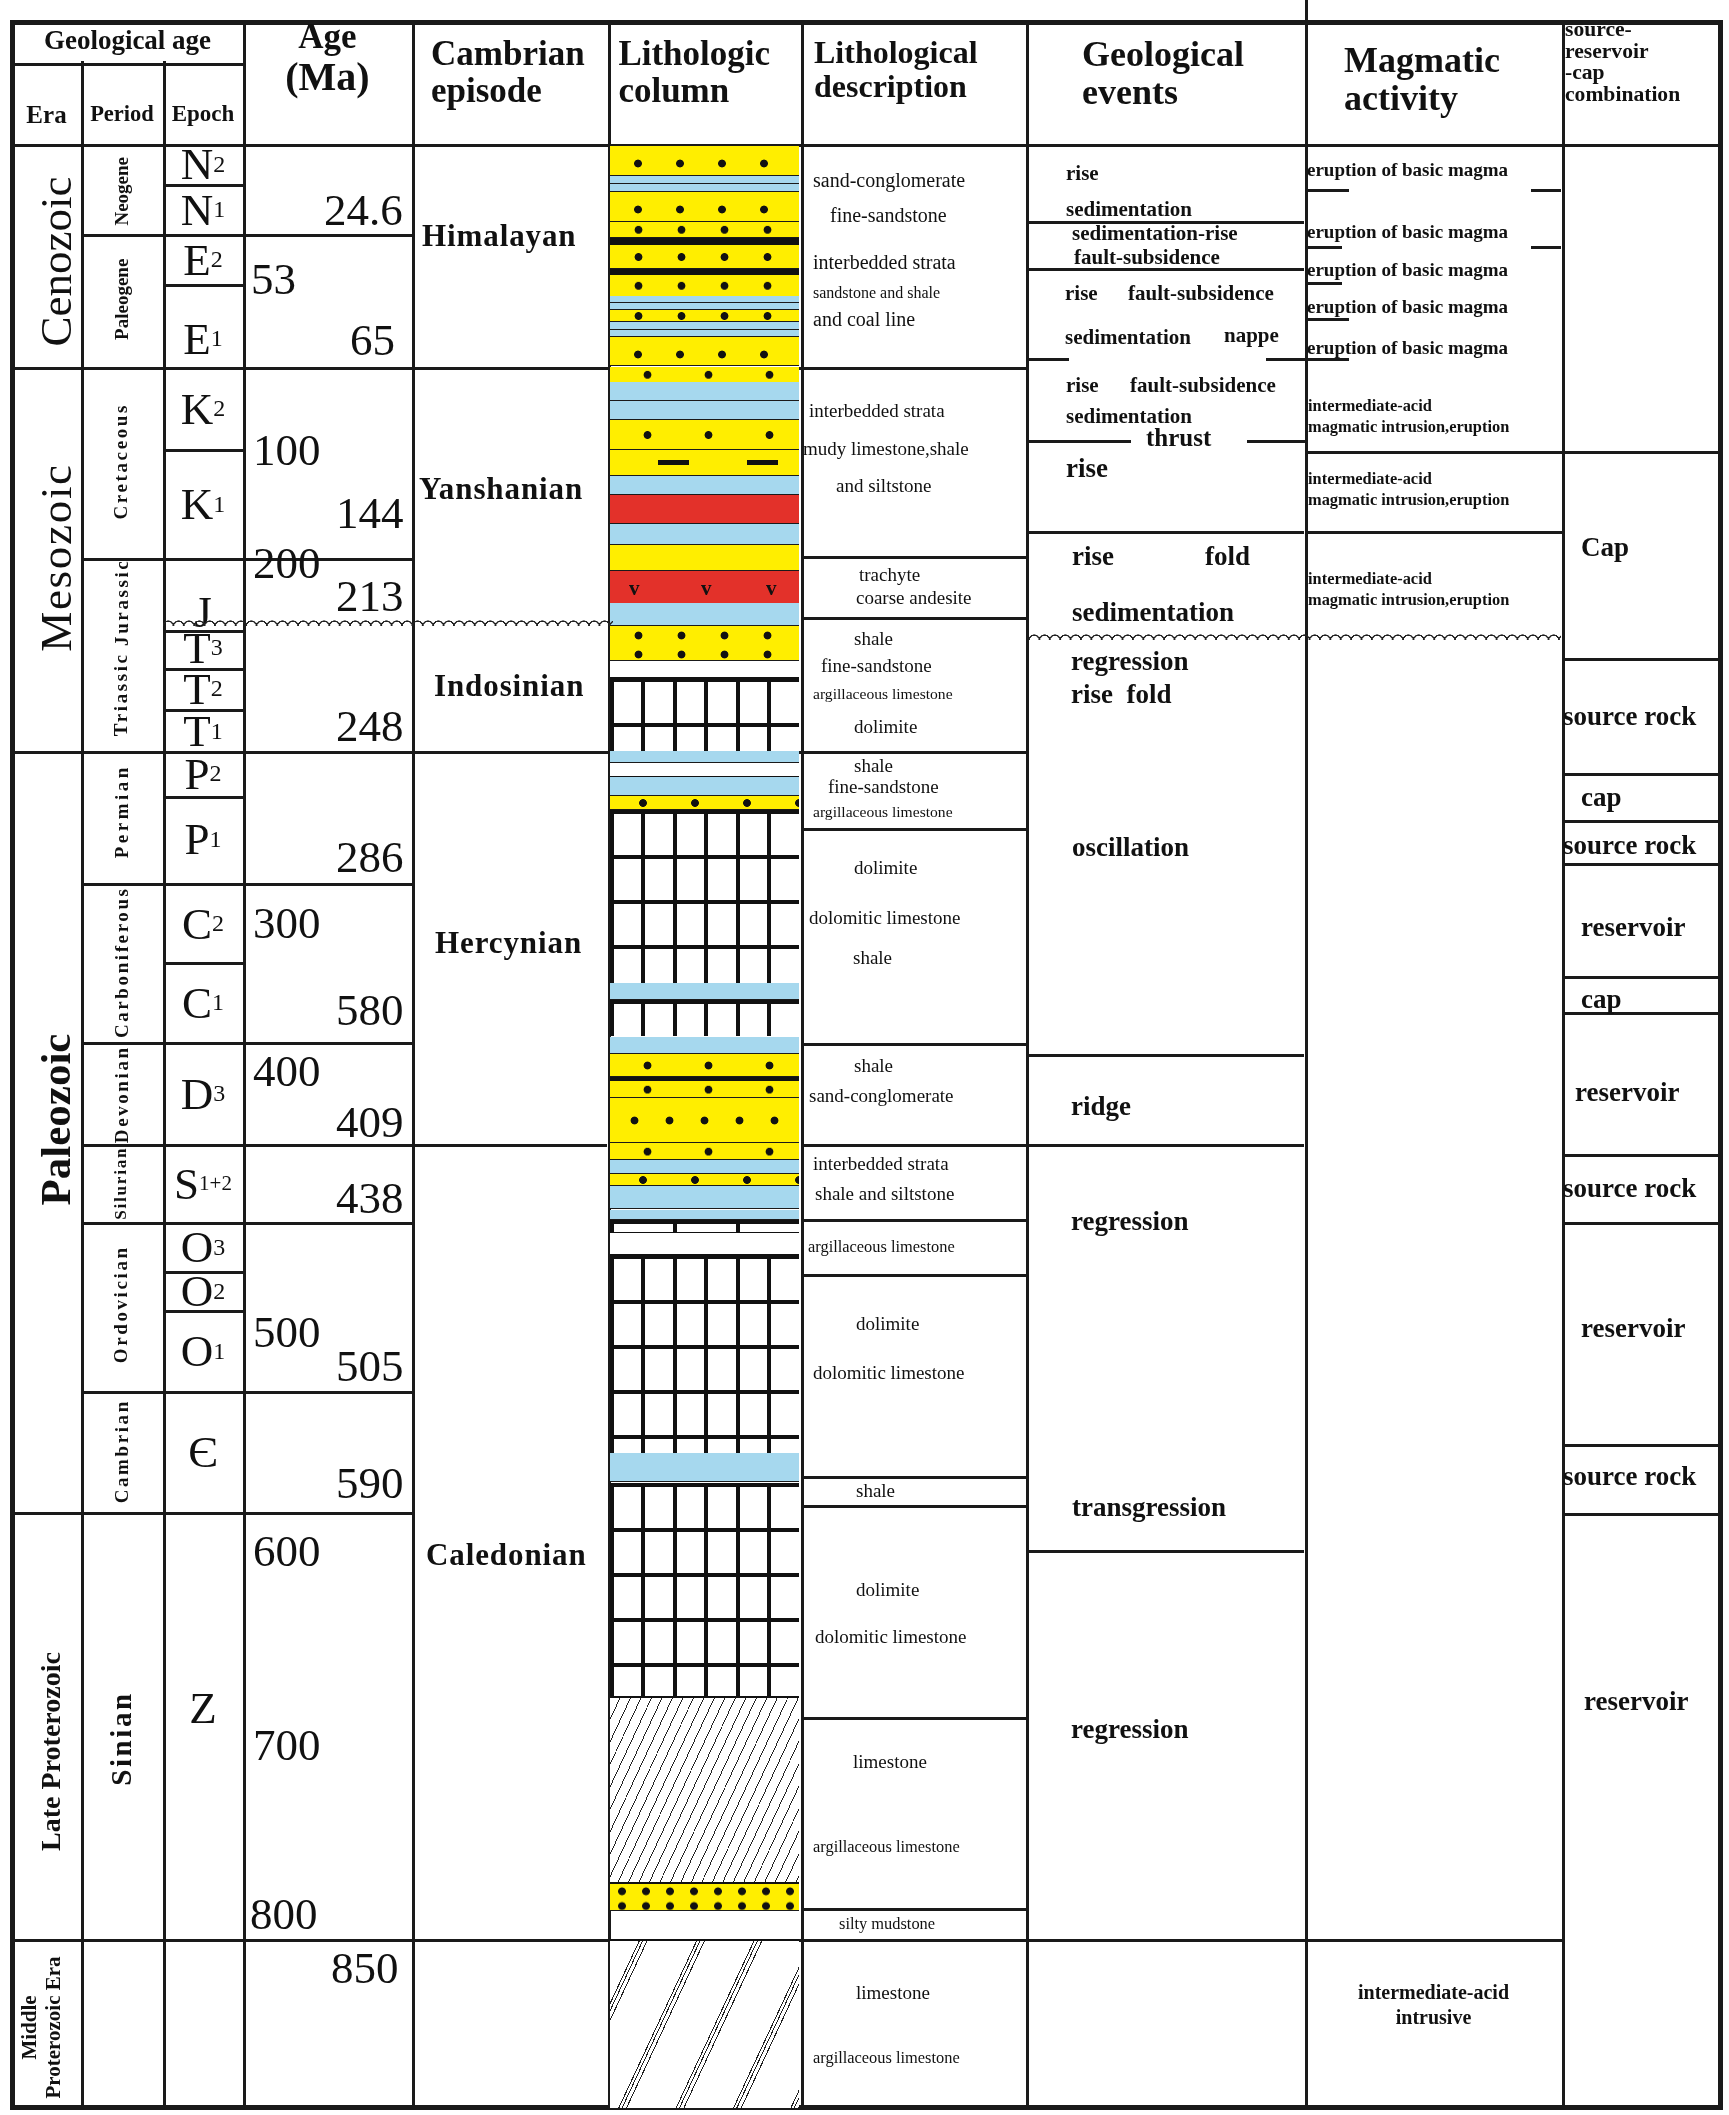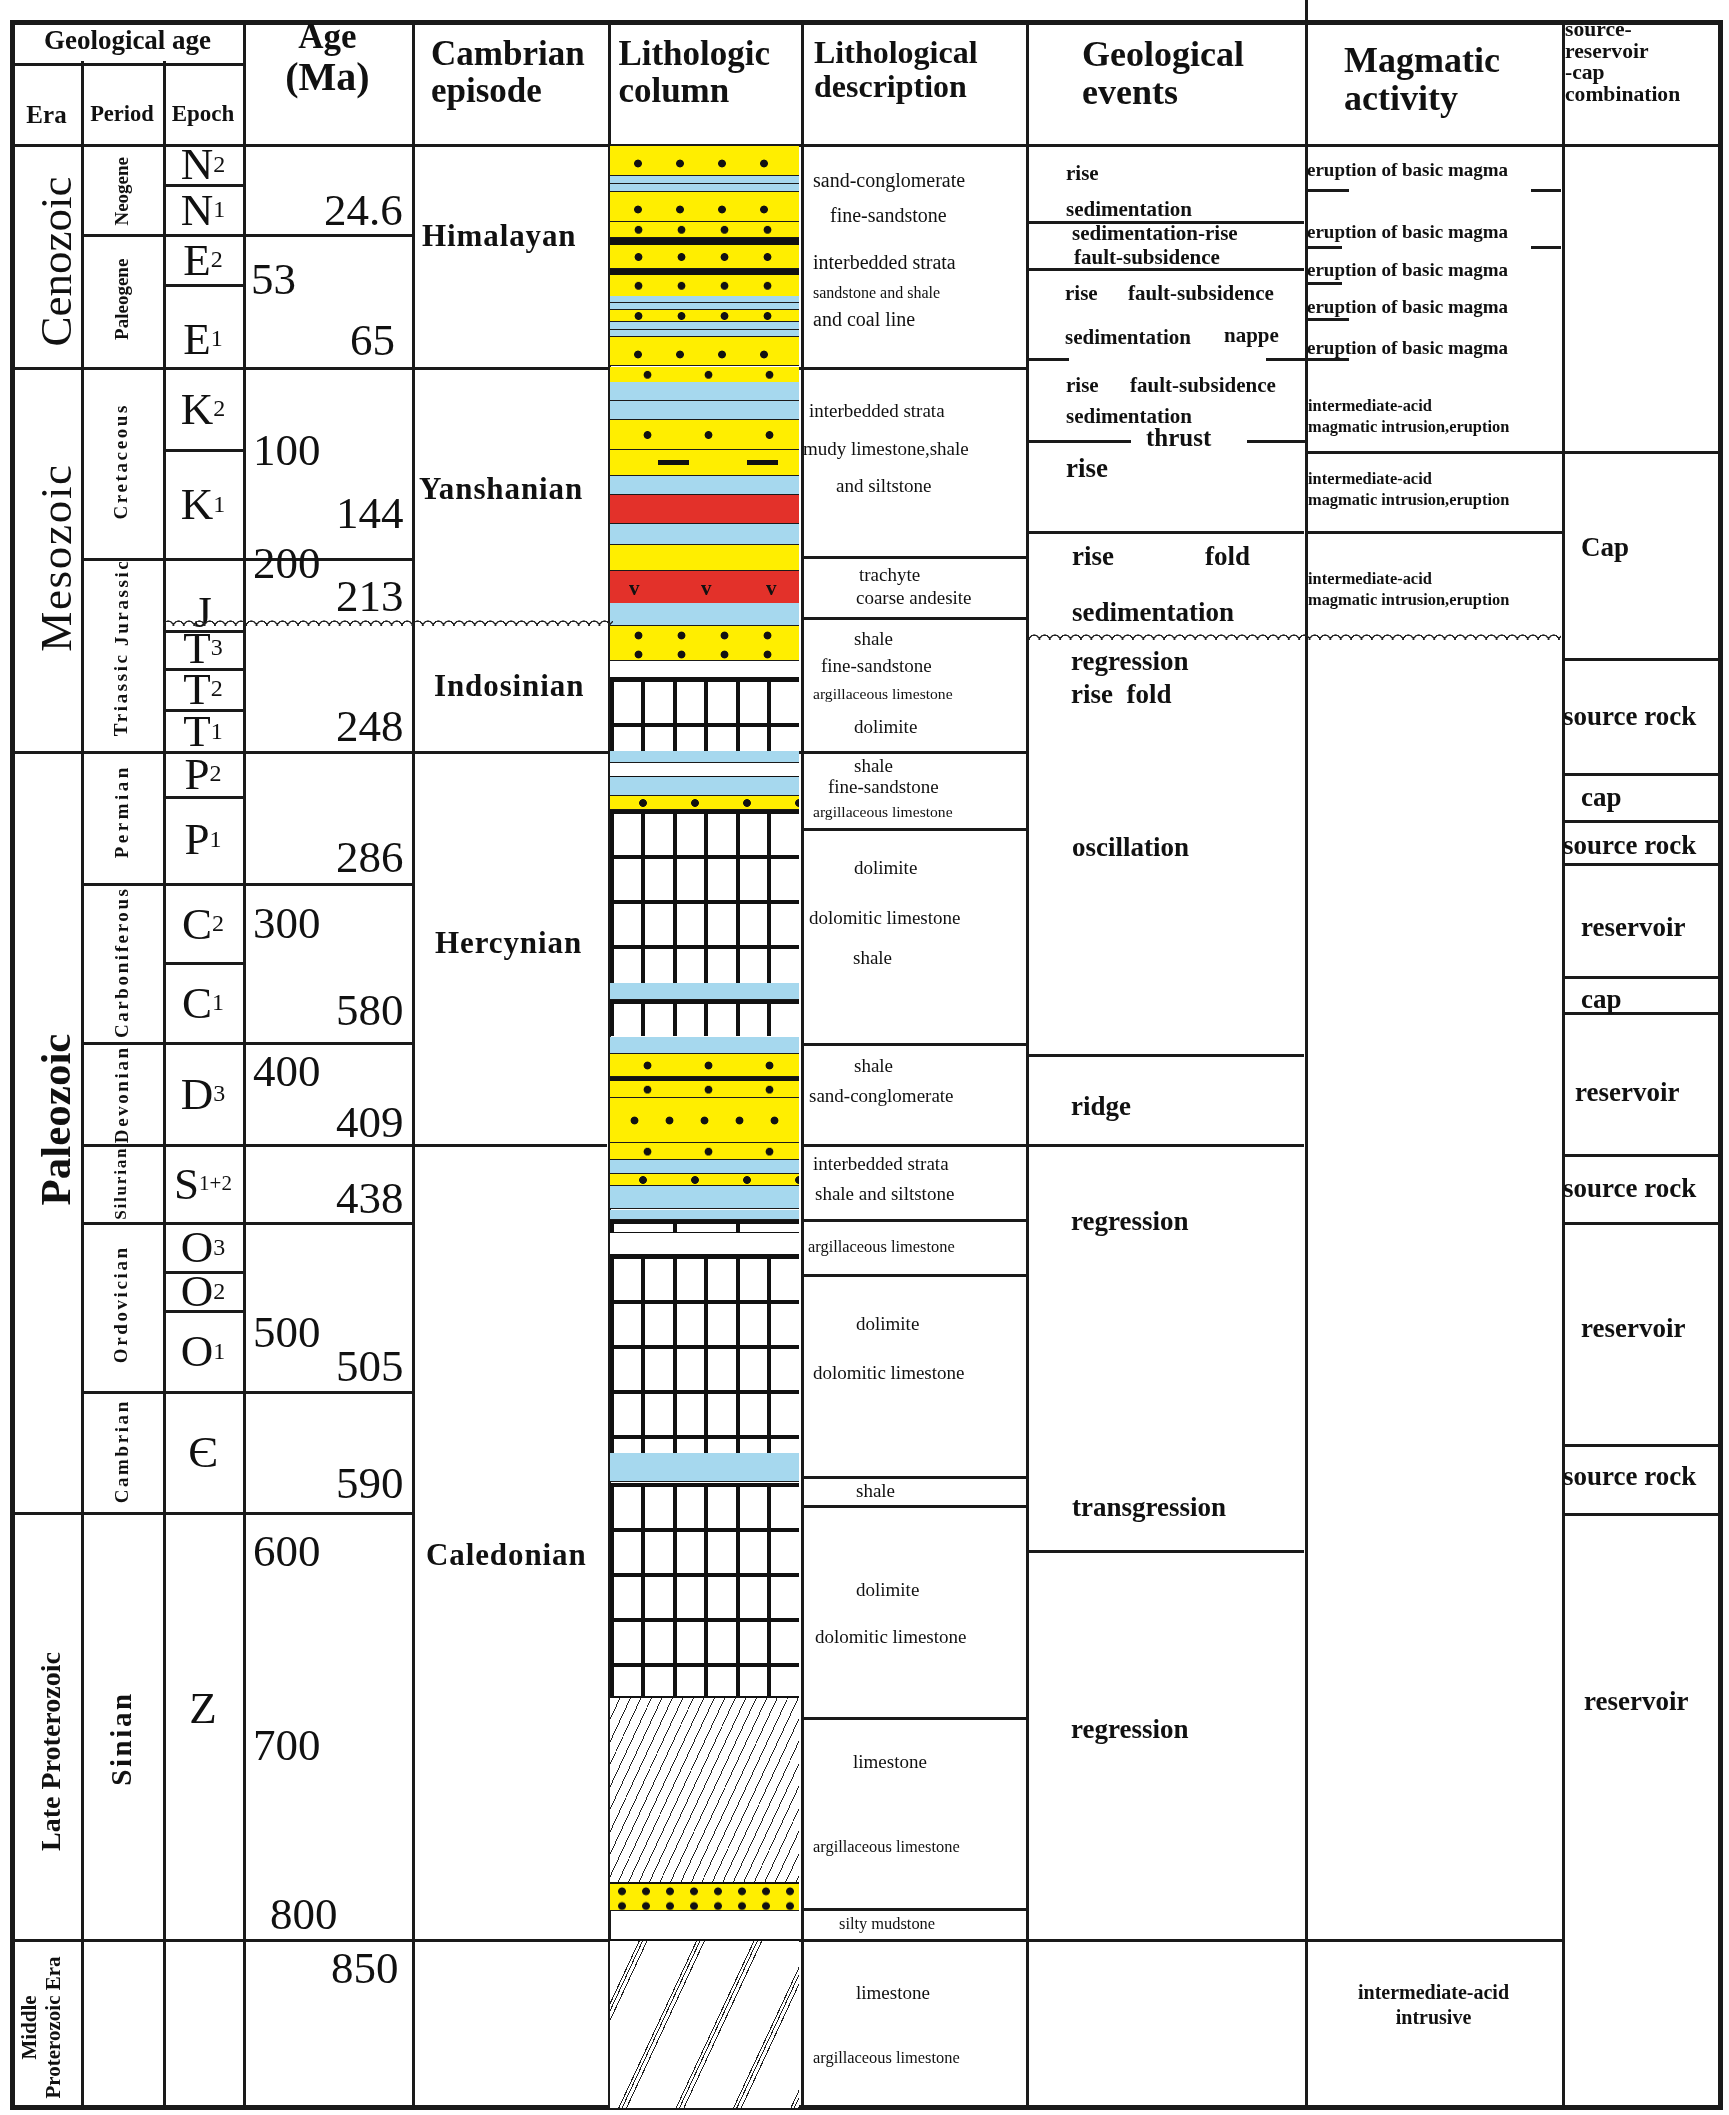--- a/index.html
+++ b/index.html
@@ -245,21 +245,21 @@
 <div class="age" style="left:253px;top:901px;">300</div>
 <div class="age" style="left:336px;top:988px;">580</div>
 <div class="age" style="left:253px;top:1049px;">400</div>
 <div class="age" style="left:336px;top:1100px;">409</div>
 <div class="age" style="left:336px;top:1176px;">438</div>
 <div class="age" style="left:253px;top:1310px;">500</div>
 <div class="age" style="left:336px;top:1344px;">505</div>
 <div class="age" style="left:336px;top:1461px;">590</div>
 <div class="age" style="left:253px;top:1529px;">600</div>
 <div class="age" style="left:253px;top:1723px;">700</div>
-<div class="age" style="left:270px;top:1892px;">800</div>
+<div class="age" style="left:250px;top:1892px;">800</div>
 <div class="age" style="left:331px;top:1946px;">850</div>
 
 <div class="hl" style="left:412px;top:367px;width:195px;"></div>
 <div class="hl" style="left:412px;top:751px;width:195px;"></div>
 <div class="hl" style="left:412px;top:1144px;width:195px;"></div>
 <div class="hl" style="left:412px;top:1939px;width:195px;"></div>
 
 <div class="tect" style="left:422px;top:218px;">Himalayan</div>
 <div class="tect" style="left:419px;top:471px;">Yanshanian</div>
 <div class="tect" style="left:434px;top:668px;">Indosinian</div>

